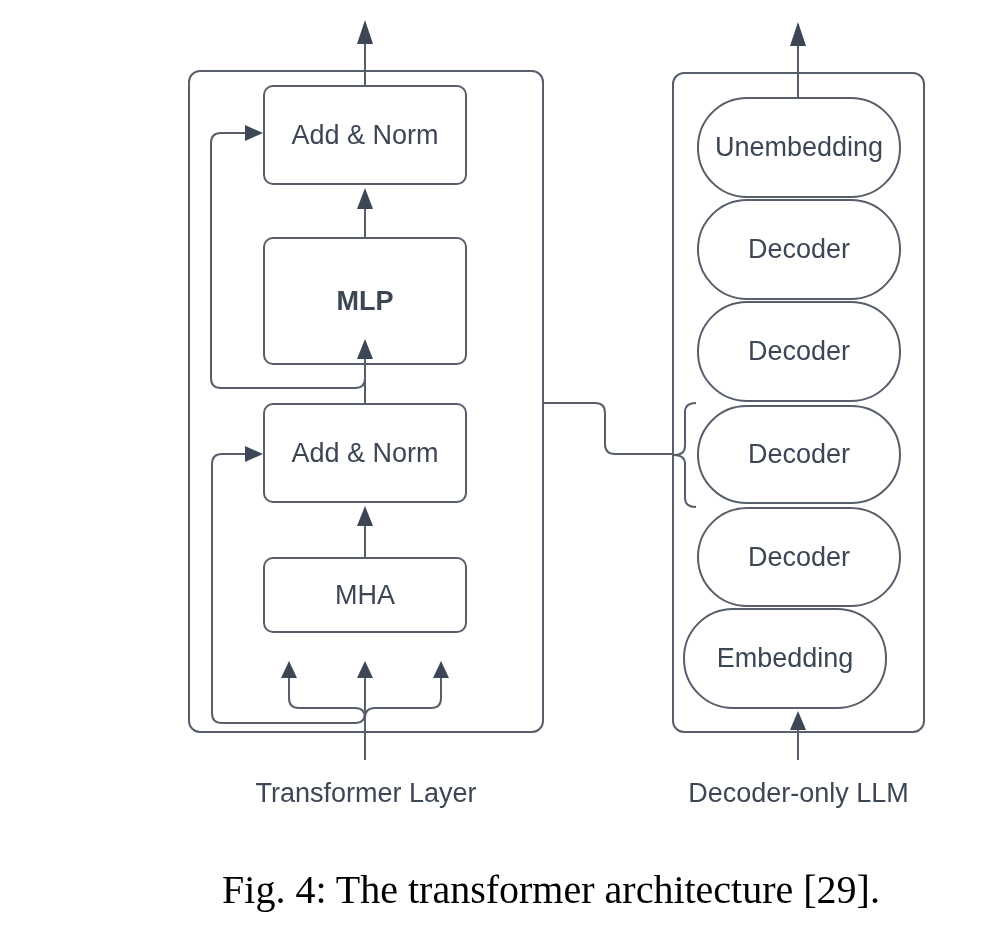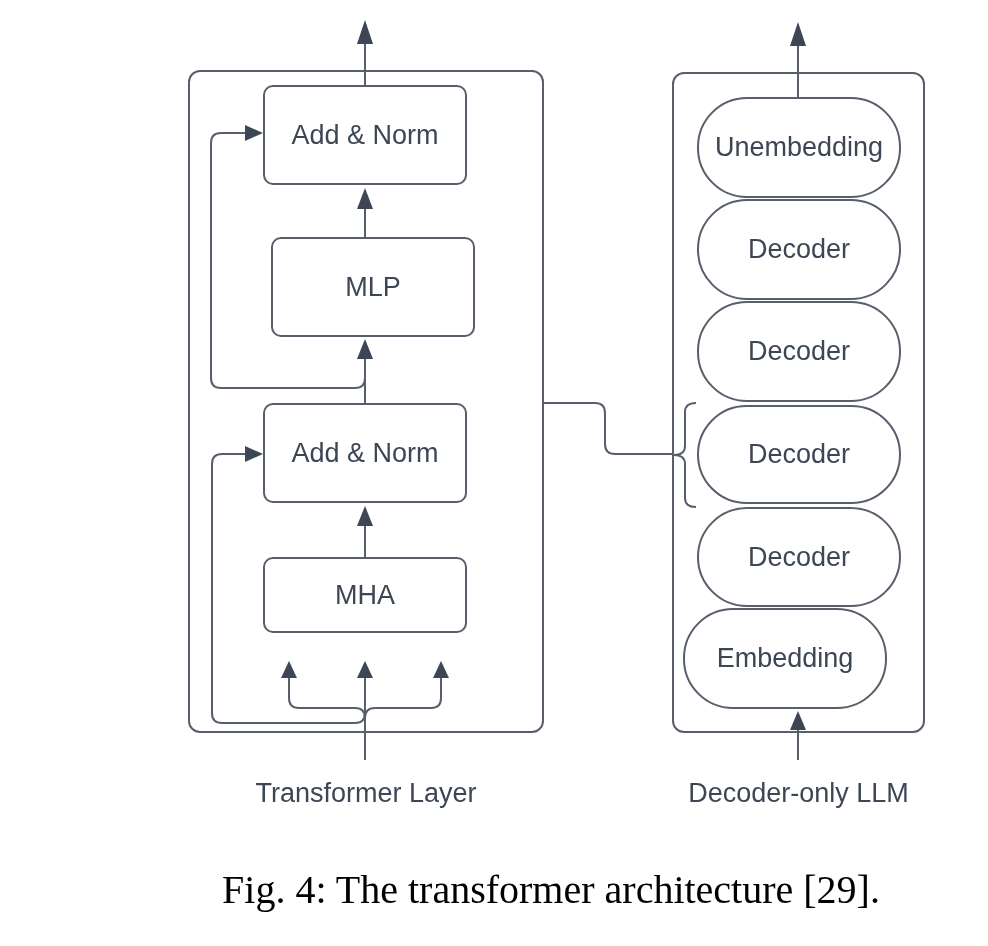--- a/index.html
+++ b/index.html
@@ -42,21 +42,21 @@
 <body>
 
 <div class="stage">
 
   <div class="panel" style="left:149px;top:70px;width:356px;height:663px;"></div>
   <div class="panel" style="left:633px;top:72px;width:253px;height:661px;"></div>
 
   <div class="node" style="left:224px;top:85px;width:204px;height:100px;">
     <span>Add &amp; Norm</span>
   </div>
-  <div class="node" style="left:232px;top:237px;width:204px;height:100px;">
+  <div class="node" style="left:224px;top:237px;width:204px;height:128px;font-weight:bold;">
     <span>MLP</span>
   </div>
   <div class="node" style="left:224px;top:403px;width:204px;height:100px;">
     <span>Add &amp; Norm</span>
   </div>
   <div class="node" style="left:224px;top:557px;width:204px;height:76px;">
     <span>MHA</span>
   </div>
 
   <div class="node stadium" style="left:658px;top:97px;width:204px;height:101px;">

